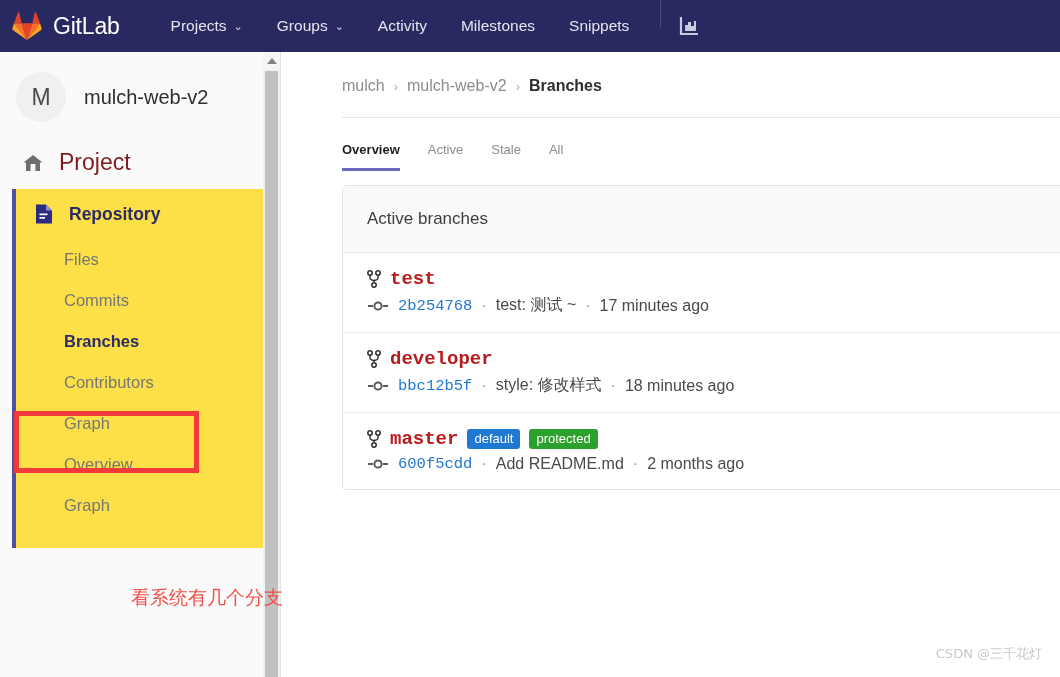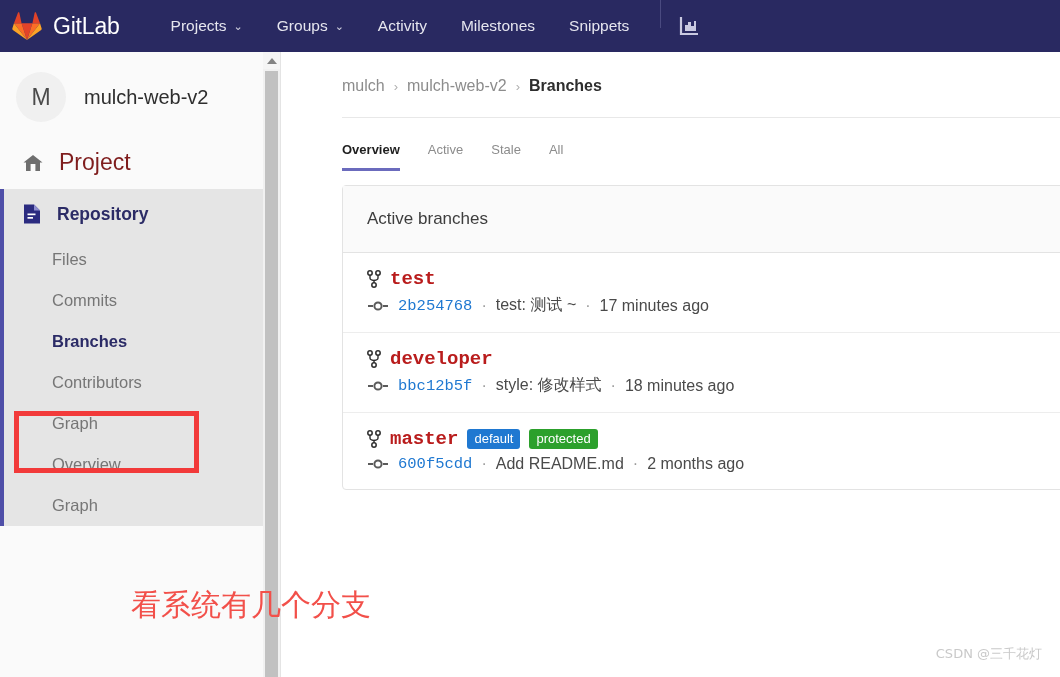--- a/index.html
+++ b/index.html
@@ -97,22 +97,24 @@
     display: flex;
     align-items: center;
     gap: 15px;
     padding: 13px 0 13px 22px;
     background: #fafafa;
     cursor: pointer;
   }
   .nav-home-label { font-size: 23px; color: #7f1d1d; }
 
   .nav-section {
-    background: #e5e5e5;
+    background: #fde047;
     position: relative;
+    padding-bottom: 22px;
+    margin-left: 12px;
   }
   .nav-section::before {
     content: "";
     position: absolute;
     left: 0; top: 0; bottom: 0;
     width: 4px;
     background: #4f4fa8;
   }
   .nav-section-head {
     display: flex;
@@ -147,21 +149,21 @@
     width: 185px;
     height: 62px;
     border: 5px solid #f23a3a;
     pointer-events: none;
     z-index: 30;
   }
   .anno-text {
     position: absolute;
     left: 131px;
     top: 533px;
-    font-size: 30px;
+    font-size: 19px;
     color: #f2504a;
     z-index: 29;
     white-space: nowrap;
     font-family: "DejaVu Sans", sans-serif;
   }
 
   
   .sb-scroll {
     position: absolute;
     right: 0; top: 0; bottom: 0;

